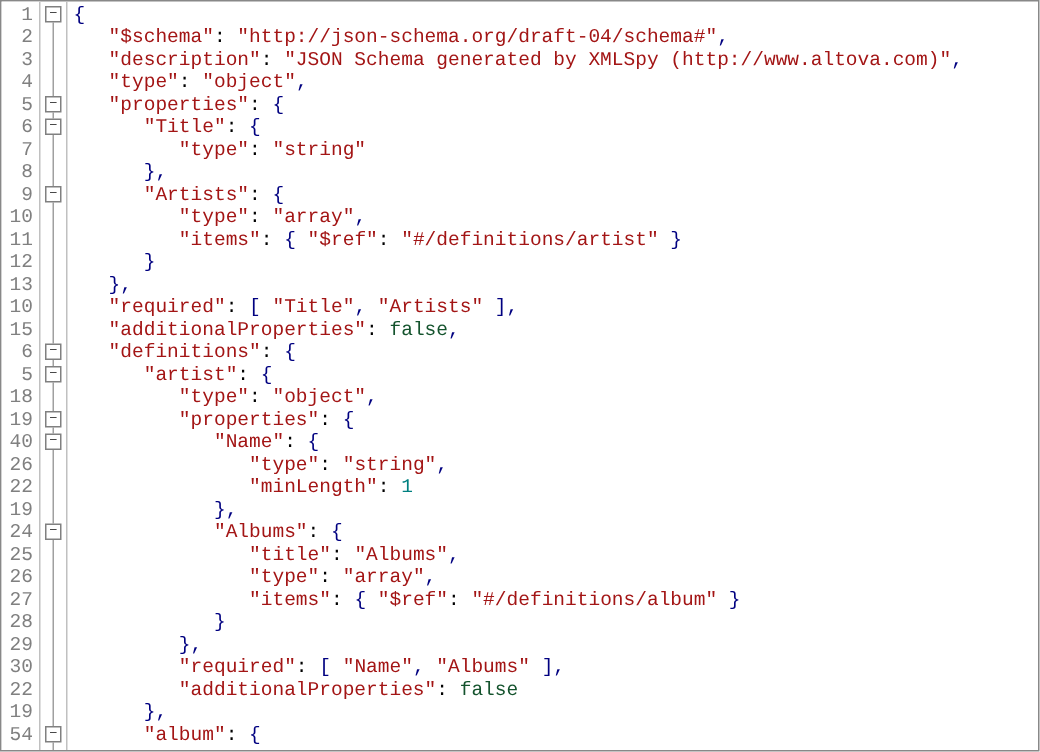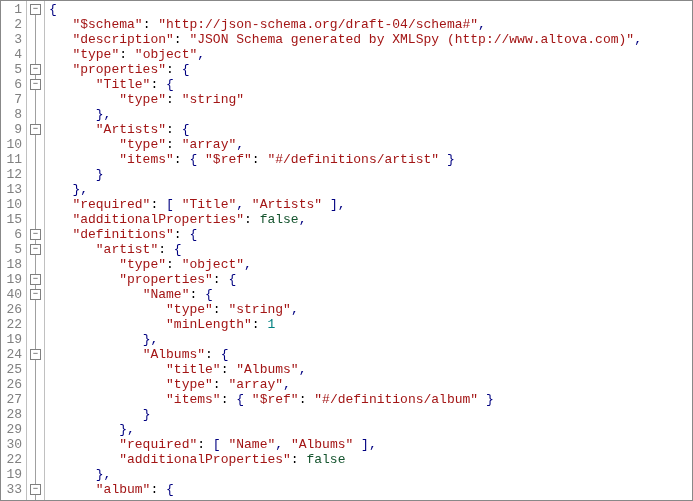--- a/index.html
+++ b/index.html
@@ -95,21 +95,21 @@
       <div class="ln">19</div>
       <div class="ln">24</div>
       <div class="ln">25</div>
       <div class="ln">26</div>
       <div class="ln">27</div>
       <div class="ln">28</div>
       <div class="ln">29</div>
       <div class="ln">30</div>
       <div class="ln">22</div>
       <div class="ln">19</div>
-      <div class="ln">33</div>
+      <div class="ln">54</div>
     </div>
   <div class="fold-col" id="foldcol">
     <div class="vline"></div>
   <div class="marker" style="top: 3px;">−</div>
       <div class="marker" style="top: 63px;">−</div>
       <div class="marker" style="top: 78px;">−</div>
       <div class="marker" style="top: 123px;">−</div>
       <div class="marker" style="top: 228px;">−</div>
       <div class="marker" style="top: 243px;">−</div>
       <div class="marker" style="top: 273px;">−</div>

